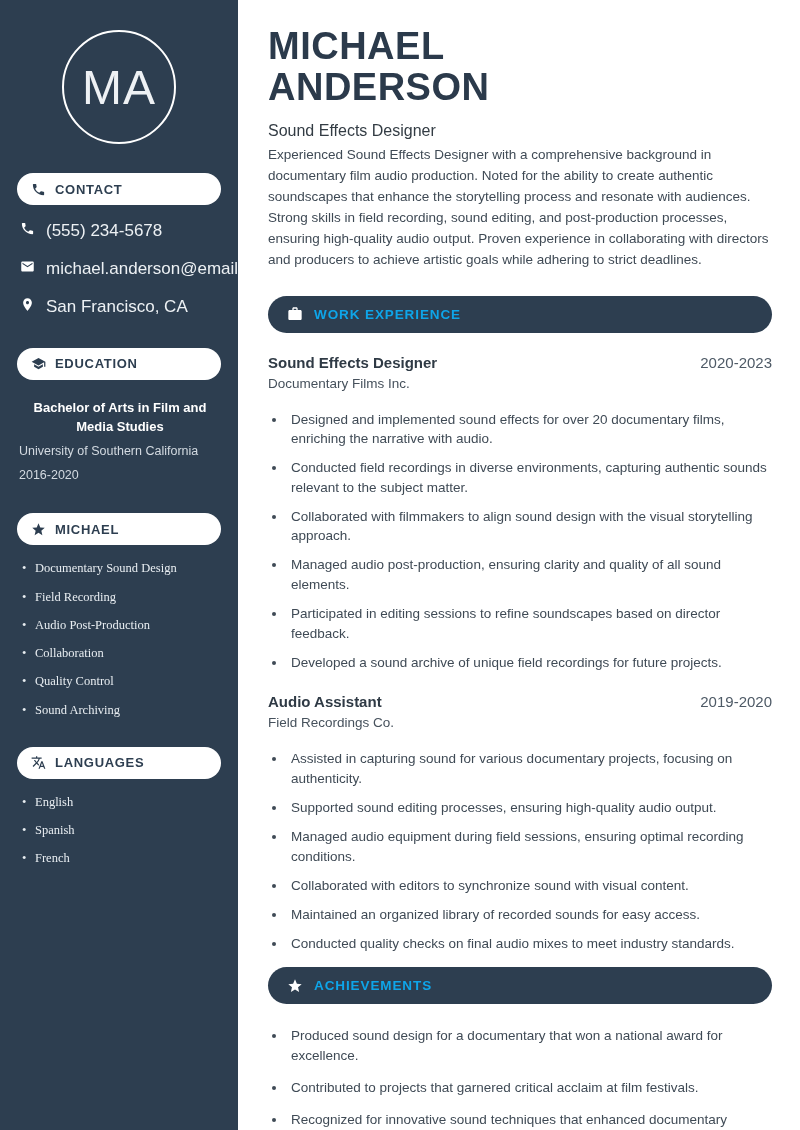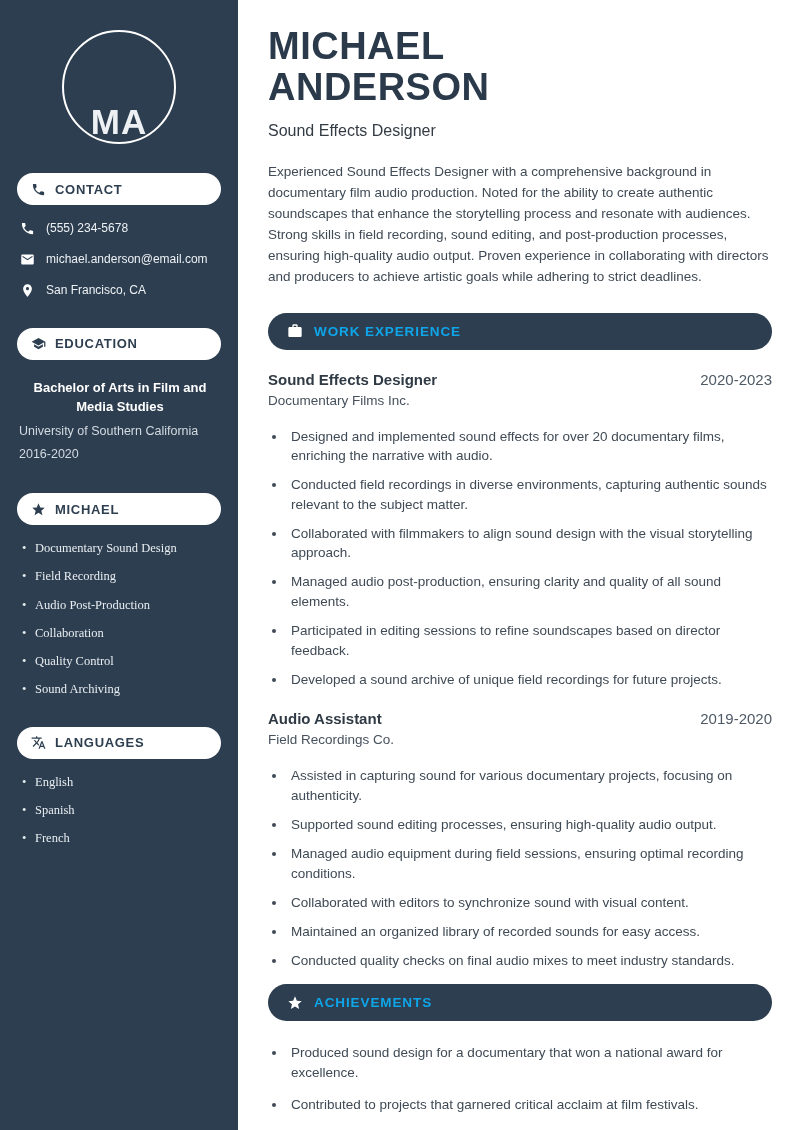--- a/index.html
+++ b/index.html
@@ -21,35 +21,35 @@
   
   .sidebar{
     width:238px;flex-shrink:0;height:100%;
     background:var(--sidebar-bg);
     padding:0 17px;
   }
   .avatar{
     width:114px;height:114px;border-radius:50%;
     border:2px solid #ffffff;
     margin:30px auto 0;
-    display:flex;align-items:flex-end;justify-content:center;
-    color:#eef1f4;font-size:35px;font-weight:700;letter-spacing:1px;
+    display:flex;align-items:center;justify-content:center;
+    color:#eef1f4;font-size:48px;font-weight:400;letter-spacing:1px;
   }
   .side-pill{
     background:#ffffff;border-radius:17px;height:32px;
     display:flex;align-items:center;gap:9px;
     padding:0 14px;margin-top:29px;
     color:var(--accent);font-weight:bold;font-size:13px;letter-spacing:.7px;
   }
   .side-pill .ic{display:flex;flex-shrink:0;}
   .side-pill svg{width:15px;height:15px;fill:var(--accent);}
   .contact-row{
     display:flex;align-items:flex-start;gap:11px;
     margin-top:15px;padding-left:3px;
-    color:var(--side-text);font-size:12px;line-height:1.35;
+    color:var(--side-text);font-size:17px;line-height:1.35;
   }
   .contact-row svg{width:15px;height:15px;fill:#fff;flex-shrink:0;margin-top:1px;}
   .edu-degree{
     color:#ffffff;font-weight:bold;font-size:13px;line-height:1.5;
     margin-top:18px;padding-left:2px;text-align:center;
   }
   .edu-school{
     color:var(--side-subtext);font-size:12.5px;line-height:1.5;
     margin-top:5px;padding-left:2px;
   }
@@ -69,21 +69,21 @@
     padding:26px 28px 0 30px;
   }
   .name{
     color:var(--heading-text);font-size:38px;font-weight:bold;
     line-height:1.08;letter-spacing:.5px;
   }
   .job-title-sub{
     color:#333c44;font-size:16px;margin-top:14px;font-weight:400;
   }
   .summary{
-    color:var(--body-text);font-size:13.5px;line-height:1.55;margin-top:22px;
+    color:var(--body-text);font-size:13.5px;line-height:1.55;margin-top:5px;
   }
   .main-pill{
     background:var(--accent);border-radius:19px;height:37px;
     display:flex;align-items:center;gap:11px;
     padding:0 19px;margin-top:25px;
     color:#0ea5e9;font-weight:bold;font-size:13.5px;letter-spacing:.9px;
   }
   .main-pill svg{width:16px;height:16px;fill:#ffffff;flex-shrink:0;}
   .job{margin-top:21px;}
   .job-head{display:flex;justify-content:space-between;align-items:baseline;}

